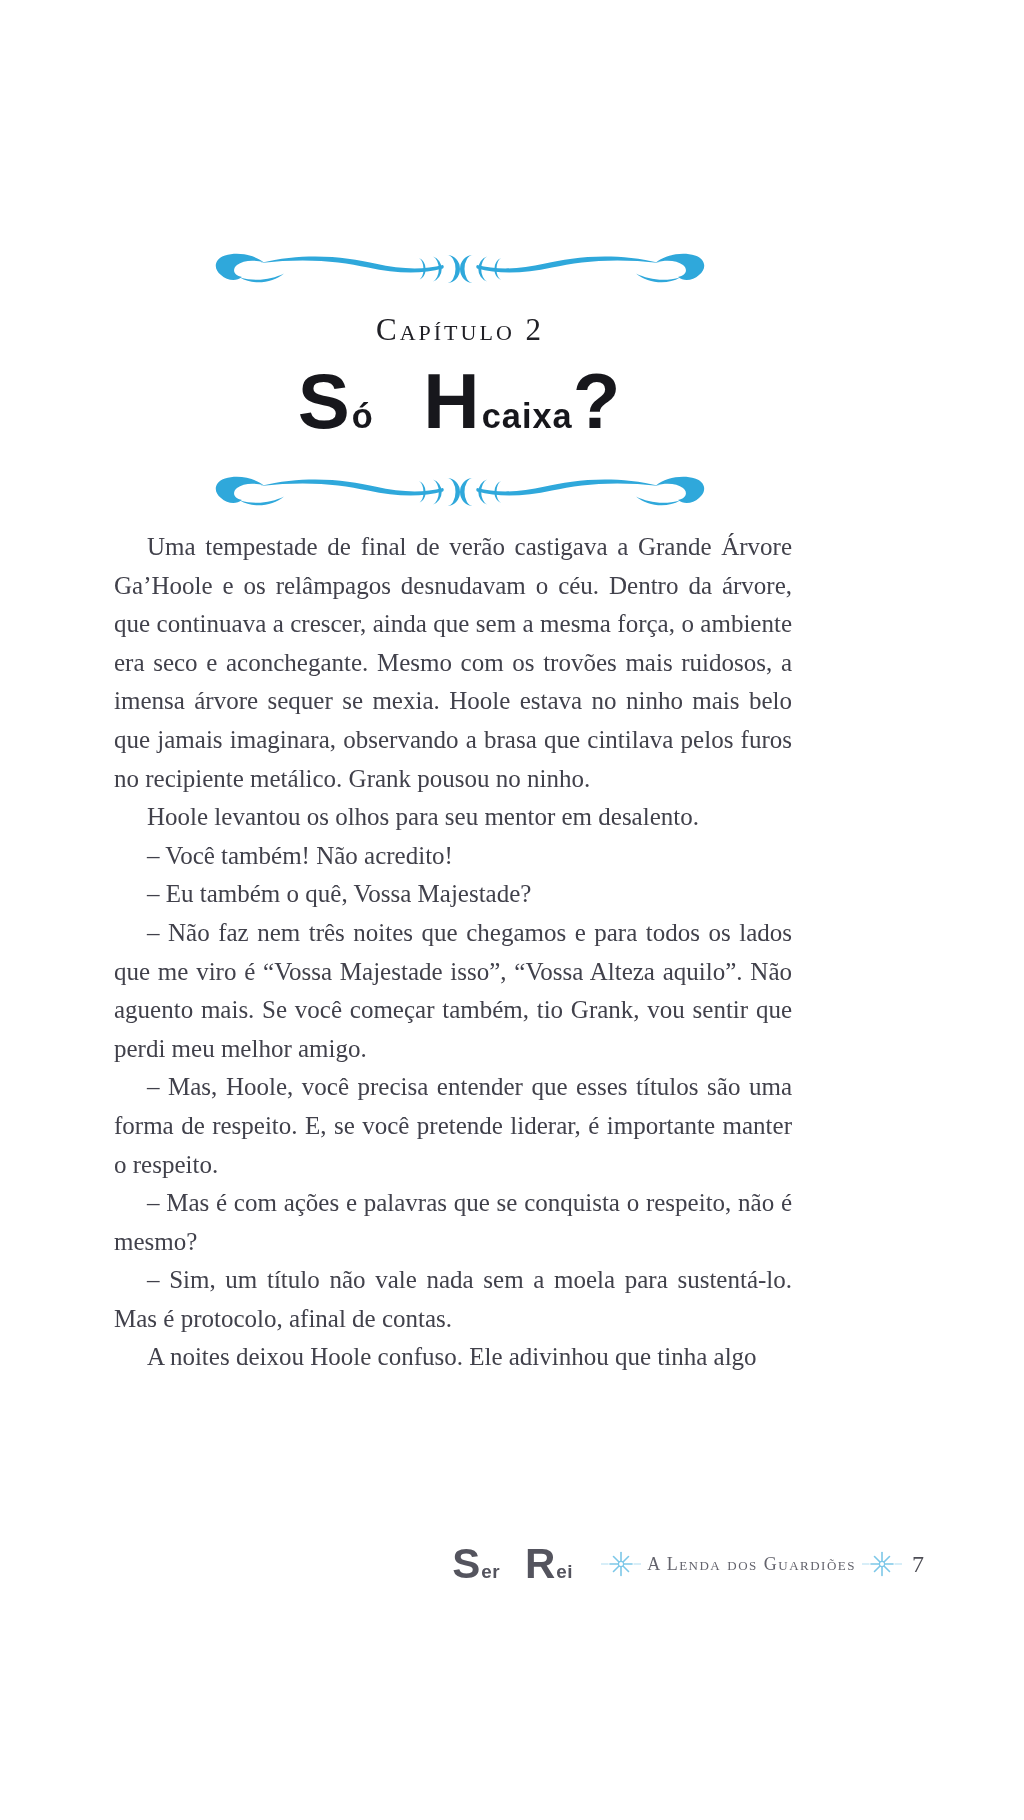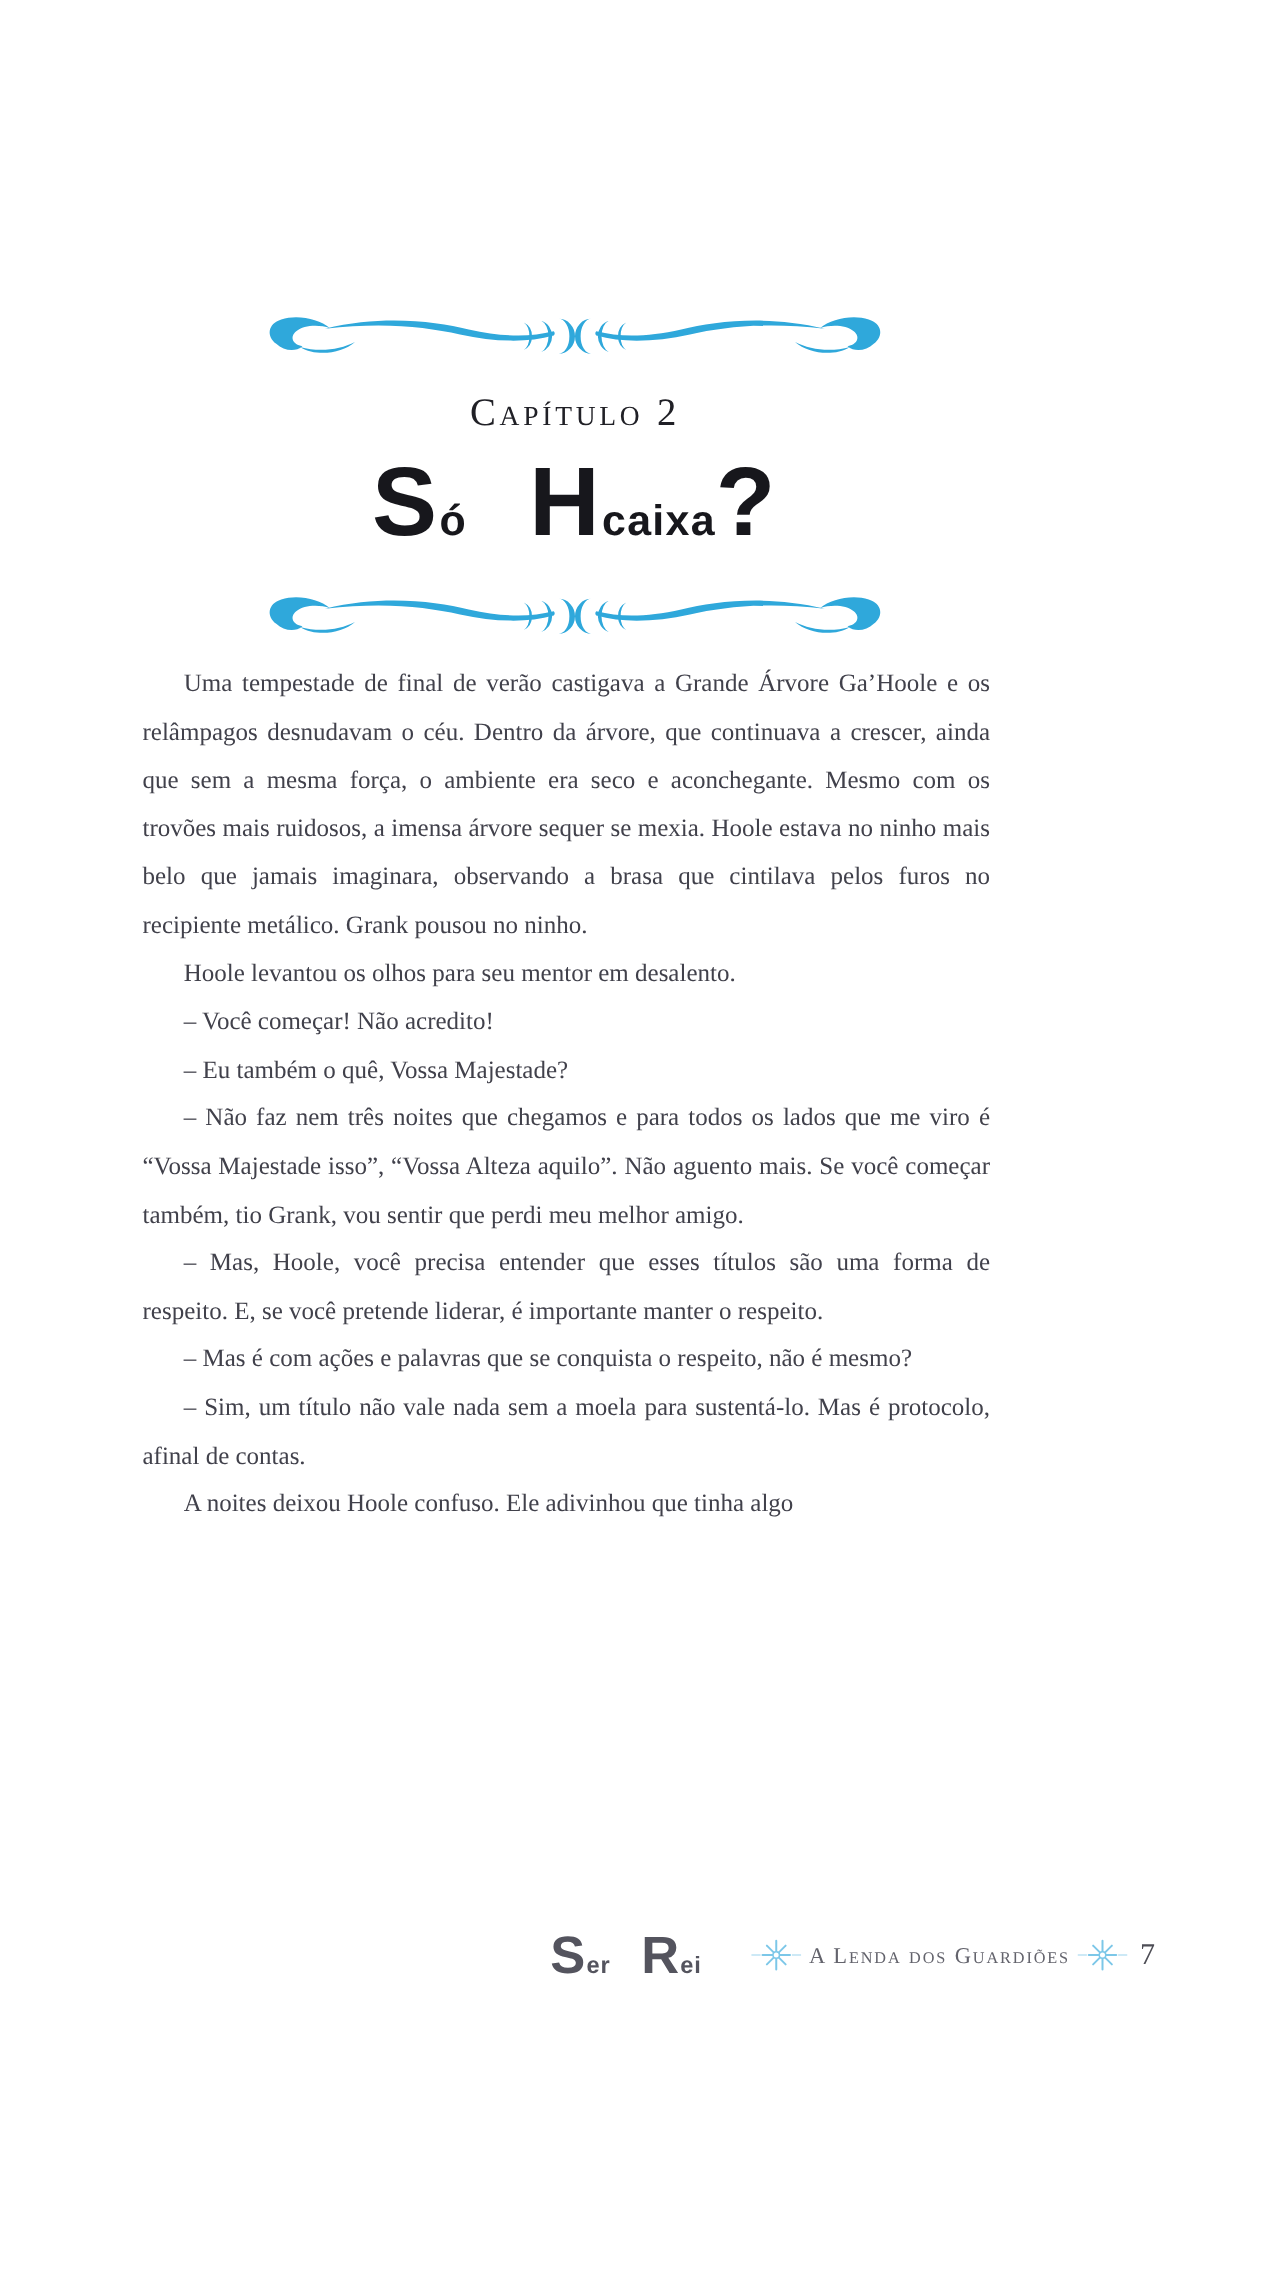--- a/index.html
+++ b/index.html
@@ -52,42 +52,42 @@
   }
   .fancy-caps .lc{
     font-size:0.44em;
     font-weight:700;
     letter-spacing:0.03em;
   }
   
   .body-text{
     position:absolute;
     left:114px;top:528px;width:678px;
-    font-size:20px;
+    font-size:25px;
     line-height:38.6px;
     color:var(--body-text);
     text-align:justify;
   }
   .body-text p{text-indent:33px;}
   
   .footer{
     position:absolute;
     top:1540px;right:100px;
     display:flex;
     align-items:center;
     white-space:nowrap;
   }
   .book-title{
     font-family:"Liberation Sans","DejaVu Sans",sans-serif;
     font-weight:700;
     font-size:42px;
     letter-spacing:1px;
     word-spacing:12px;
     color:var(--footer-text);
-    margin-right:40px;
+    margin-right:28px;
   }
   .book-title .lc{font-size:0.45em;}
   .snowflake{display:block;color:var(--snowflake-blue);}
   .series-title{
     font-variant:small-caps;
     font-size:18px;
     letter-spacing:1.5px;
     color:#63636c;
     margin:0 6px;
   }
@@ -123,21 +123,21 @@
     <svg class="flourish" viewBox="0 0 500 36" xmlns="http://www.w3.org/2000/svg" fill="currentColor">
       <use href="#fl-half"></use>
       <use href="#fl-half" transform="translate(500 0) scale(-1 1)"></use>
     </svg>
 
   </div>
 
   <div class="body-text">
       <p>Uma tempestade de final de verão castigava a Grande Árvore Ga’Hoole e os relâmpagos desnudavam o céu. Dentro da árvore, que continuava a crescer, ainda que sem a mesma força, o ambiente era seco e aconchegante. Mesmo com os trovões mais ruidosos, a imensa árvore sequer se mexia. Hoole estava no ninho mais belo que jamais imaginara, observando a brasa que cintilava pelos furos no recipiente metálico. Grank pousou no ninho.</p>
       <p>Hoole levantou os olhos para seu mentor em desalento.</p>
-      <p>– Você começar! Não acredito!</p>
+      <p>– Você também! Não acredito!</p>
       <p>– Eu também o quê, Vossa Majestade?</p>
       <p>– Não faz nem três noites que chegamos e para todos os lados que me viro é “Vossa Majestade isso”, “Vossa Alteza aquilo”. Não aguento mais. Se você começar também, tio Grank, vou sentir que perdi meu melhor amigo.</p>
       <p>– Mas, Hoole, você precisa entender que esses títulos são uma forma de respeito. E, se você pretende liderar, é importante manter o respeito.</p>
       <p>– Mas é com ações e palavras que se conquista o respeito, não é mesmo?</p>
       <p>– Sim, um título não vale nada sem a moela para sustentá-lo. Mas é protocolo, afinal de contas.</p>
       <p>A noites deixou Hoole confuso. Ele adivinhou que tinha algo</p>
     </div>
 
   <div class="footer">
     <span class="book-title fancy-caps">S<span class="lc">er</span> R<span class="lc">ei</span></span>

